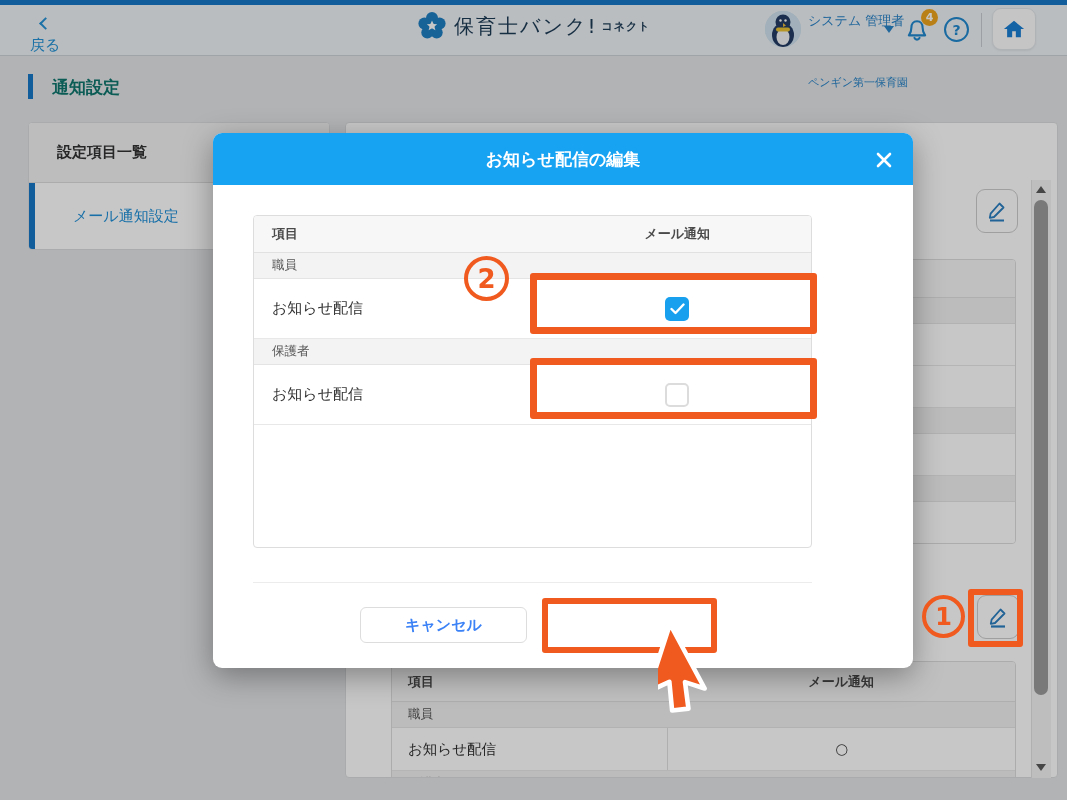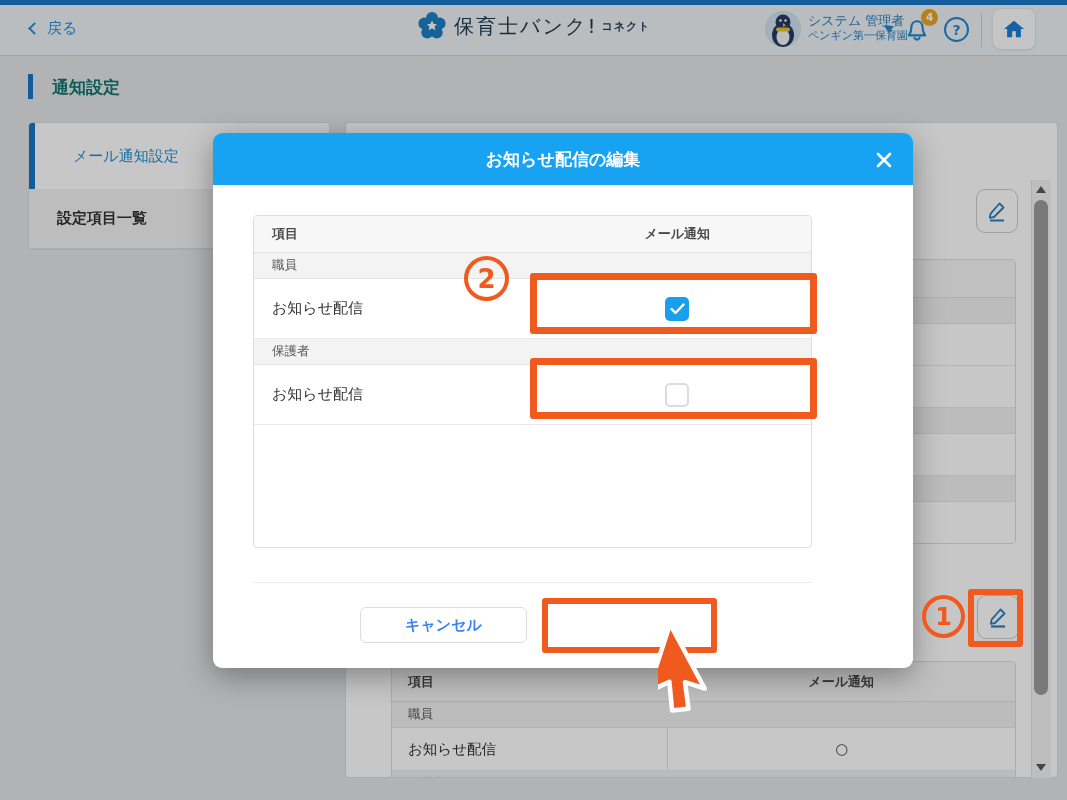--- a/index.html
+++ b/index.html
@@ -4,29 +4,29 @@
 <style>
   * { box-sizing: border-box; margin: 0; padding: 0; }
   html,body { background:#9aa0a6; }
   body { font-family: "DejaVu Sans", "Liberation Sans", sans-serif; }
   #stage { position:relative; width:1067px; height:800px; margin:0 auto; background:#e4e6e8; overflow:hidden; }
   .abs { position:absolute; }
 
   
   #topstrip { left:0; top:0; width:1067px; height:5px; background:#1778c8; }
   #header { left:0; top:5px; width:1067px; height:51px; background:#eef2f6; border-bottom:1px solid #ccd3d9; }
-  #back-link { left:30px; top:19px; display:flex; align-items:center; gap:8px; color:#2493d6; font-size:15px; cursor:pointer; }
+  #back-link { left:30px; top:19px; display:flex; align-items:center; gap:8px; color:#2493d6; font-size:15px; cursor:pointer;flex-direction:column; }
   .chev { width:9px; height:9px; border-left:2px solid #2493d6; border-bottom:2px solid #2493d6; transform:rotate(45deg); }
   #logo { left:418px; top:12px; display:flex; align-items:center; }
   #logo-text { font-size:20px; font-weight:normal; color:#1c3b55; letter-spacing:2px; margin-left:8px; }
   #logo-sub { font-size:11px; font-weight:bold; color:#1c3b55; margin-left:4px; letter-spacing:1px; }
   #avatar { left:765px; top:11px; width:36px; height:36px; border-radius:50%; background:#cfe2ef; overflow:hidden; }
   #user-names { left:808px; top:13px; width:130px; line-height:1.25; cursor:pointer; }
   #user-name { font-size:13px; color:#2a84c8; }
-  #user-org { font-size:11px; color:#2a84c8; }
+  #user-org { font-size:11px; color:#2a84c8;margin-top:47px; }
   #user-caret { left:884px; top:26px; width:0; height:0; border-left:5px solid transparent; border-right:5px solid transparent; border-top:7px solid #2a84c8; cursor:pointer; }
   #bell { left:903px; top:16px; width:30px; height:30px; cursor:pointer; }
   #bell-badge { left:921px; top:9px; width:17px; height:17px; border-radius:50%; background:#efa51f; color:#fff; font-size:11px; font-weight:bold; display:flex; align-items:center; justify-content:center; }
   #help { left:944px; top:17px; width:25px; height:25px; border:2px solid #1f88cf; border-radius:50%; color:#1f88cf; font-size:14px; font-weight:bold; display:flex; align-items:center; justify-content:center; cursor:pointer; }
   #hdr-divider { left:981px; top:13px; width:1px; height:34px; background:#c8cdd2; }
   #home-btn { left:992px; top:8px; width:44px; height:42px; background:#fdfdfe; border:1px solid #e2e6ea; border-radius:9px; display:flex; align-items:center; justify-content:center; cursor:pointer; box-shadow:0 1px 2px rgba(0,0,0,.06); }
 
   
   #title-bar { left:28px; top:74px; width:5px; height:25px; background:#1778c8; }
   #page-title { left:52px; top:76px; font-size:17px; font-weight:bold; color:#0f766e; }
@@ -147,22 +147,22 @@
   <div class="abs" id="home-btn">
     <svg width="22" height="22" viewBox="0 0 24 24">
       <path d="M12 3 L23 12 H19.5 V21 H14 V14.5 H10 V21 H4.5 V12 H1 Z" fill="#1a7fd4"></path>
     </svg>
   </div>
 
   <div class="abs" id="title-bar"></div>
   <div class="abs" id="page-title">通知設定</div>
 
   <div class="abs" id="sidebar">
+    <div id="sidebar-head">設定項目一覧</div>
     <div id="sidebar-item">メール通知設定</div>
-    <div id="sidebar-head">設定項目一覧</div>
   </div>
 
   <div class="abs" id="main-card">
     <div class="pencil-btn" id="pencil-top">
       <svg width="24" height="24" viewBox="0 0 24 24">
         <path d="M14.5 4.5 L18.5 8.5 L9 18 L4.8 18.8 L5.6 14.6 Z" fill="none" stroke="#2b7fc0" stroke-width="1.8" stroke-linejoin="round"></path>
         <line x1="5" y1="21.5" x2="19" y2="21.5" stroke="#2b7fc0" stroke-width="2.2"></line>
       </svg>
     </div>
 

